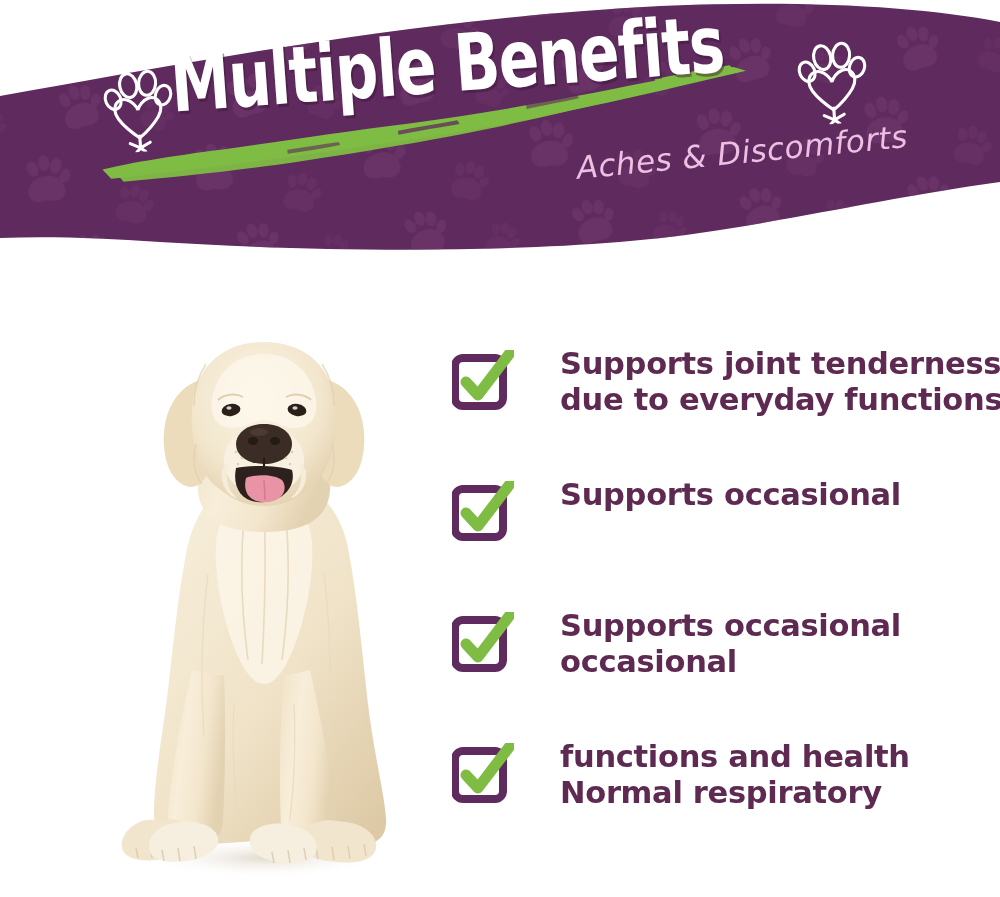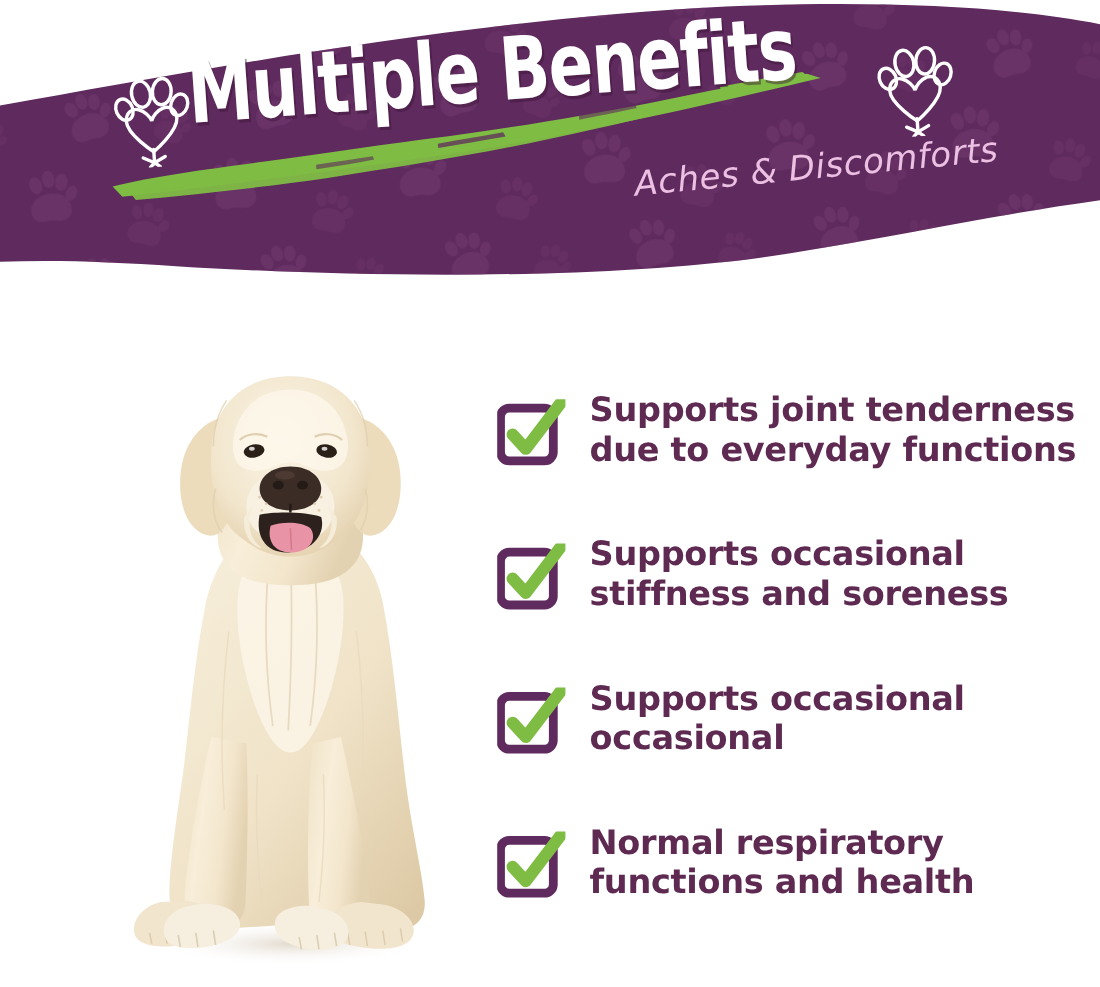--- a/index.html
+++ b/index.html
@@ -79,23 +79,24 @@
     position:absolute; left:96px; top:62px;
     width:330px; height:560px;
   }
 
   
   .benefits{
     position:absolute; left:452px; top:80px;
     width:530px;
   }
   .benefit-row{
-    display:flex; align-items:center;
+    display:flex; align-items:flex-start;
     margin-bottom:36px;
     min-height:95px;
+    gap:24px;
   }
   .benefit-row:last-child{ margin-bottom:0; }
 
   .check-box{
     flex:0 0 auto;
     width:62px; height:62px;
     margin-top:8px; margin-right:22px;
     position:relative;
   }
   .benefit-text{
@@ -372,21 +373,20 @@
 
     <div class="benefit-row">
       <span class="check-box">
         <svg width="62" height="62" viewBox="0 0 62 62">
           <rect x="3" y="8" width="48" height="48" rx="8" ry="8" fill="none" stroke="#5f2a5e" stroke-width="8"></rect>
           <path d="M14,32 L26,45 L58,3" fill="none" stroke="#7fbc43" stroke-width="11" stroke-linecap="round" stroke-linejoin="round"></path>
         </svg>
       </span>
       <div class="benefit-text">
         <span>Supports occasional</span>
-        <span>stiffness and soreness</span>
       </div>
     </div>
 
     <div class="benefit-row">
       <span class="check-box">
         <svg width="62" height="62" viewBox="0 0 62 62">
           <rect x="3" y="8" width="48" height="48" rx="8" ry="8" fill="none" stroke="#5f2a5e" stroke-width="8"></rect>
           <path d="M14,32 L26,45 L58,3" fill="none" stroke="#7fbc43" stroke-width="11" stroke-linecap="round" stroke-linejoin="round"></path>
         </svg>
       </span>
@@ -397,19 +397,19 @@
     </div>
 
     <div class="benefit-row">
       <span class="check-box">
         <svg width="62" height="62" viewBox="0 0 62 62">
           <rect x="3" y="8" width="48" height="48" rx="8" ry="8" fill="none" stroke="#5f2a5e" stroke-width="8"></rect>
           <path d="M14,32 L26,45 L58,3" fill="none" stroke="#7fbc43" stroke-width="11" stroke-linecap="round" stroke-linejoin="round"></path>
         </svg>
       </span>
       <div class="benefit-text">
+        <span>functions and health</span>
         <span>Normal respiratory</span>
-        <span>functions and health</span>
       </div>
     </div>
 
   </div>
 </div>
 
 </body></html>

